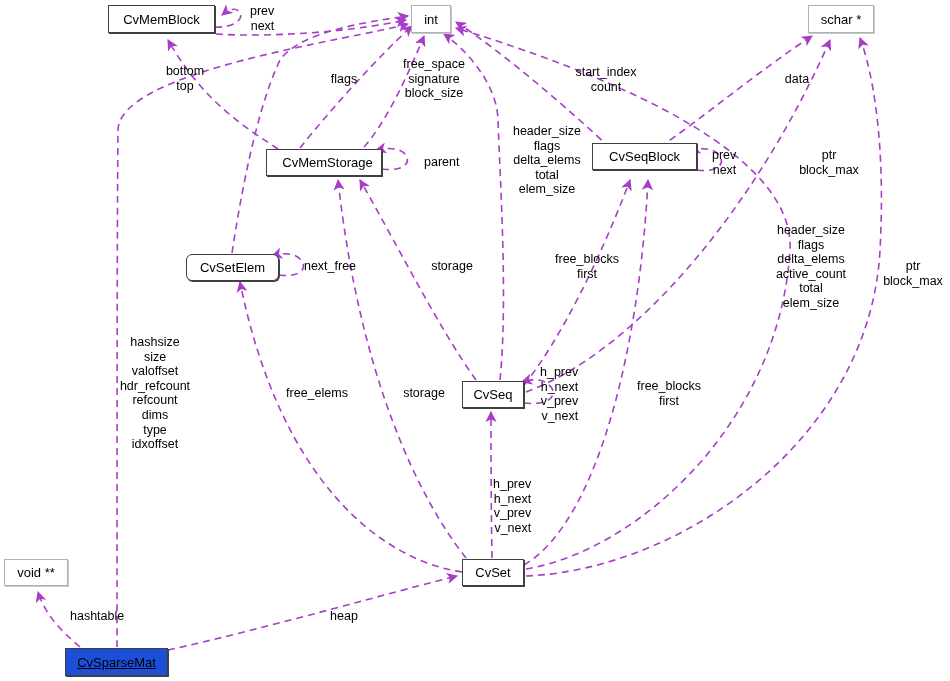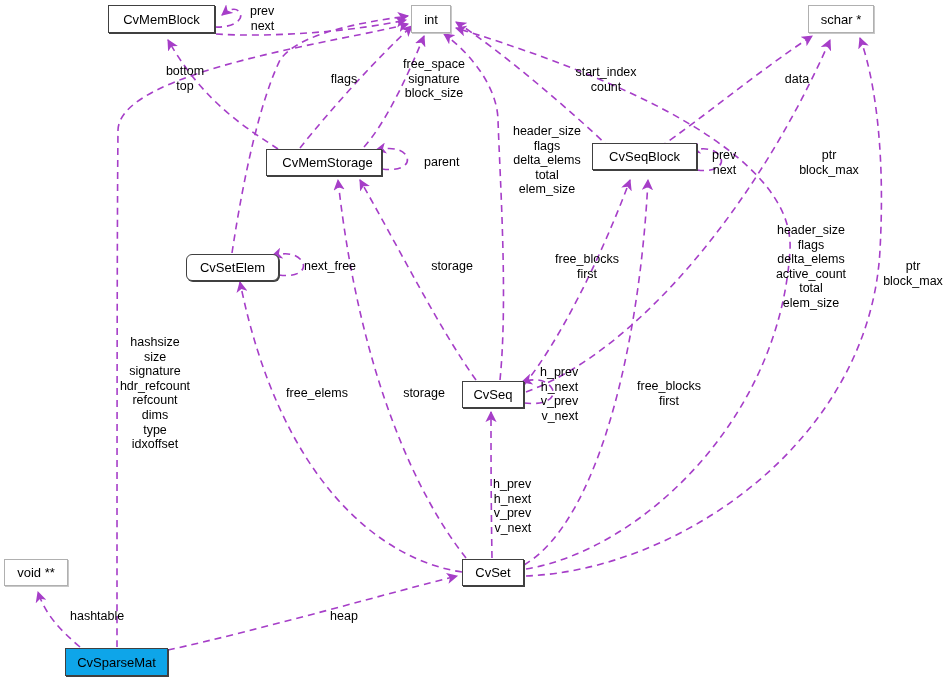--- a/index.html
+++ b/index.html
@@ -3,21 +3,21 @@
 <meta charset="utf-8">
 <style>
   html,body{margin:0;padding:0;background:#ffffff;}
   body{width:950px;height:681px;overflow:hidden;font-family:"Liberation Sans",sans-serif;}
   #diagram{position:relative;width:776px;height:681px;background:#fff;}
   svg#edges{position:absolute;left:0;top:0;width:950px;height:681px;}
   .node{position:absolute;box-sizing:border-box;display:flex;align-items:center;justify-content:center;
         font-size:13px;color:#000;background:#ffffff;white-space:nowrap;line-height:1;}
   .node.solid{border:1px solid #404040;box-shadow:1px 1px 0 0 #404040;}
   .node.light{border:1px solid #b0b0b0;box-shadow:1px 1px 0 0 #c8c8c8;}
-  .node.current{background:#0ea5e9;border:1px solid #404040;box-shadow:1px 1px 0 0 #404040;}
+  .node.current{background:#1d4ed8;border:1px solid #404040;box-shadow:1px 1px 0 0 #404040;text-decoration:underline;}
   .elabel{position:absolute;font-size:12.5px;color:#000;white-space:pre;text-align:center;line-height:14.6px;
           transform:translateX(-50%);}
   .elabel.left{text-align:right;transform:none;}
 </style>
 </head>
 <body>
 
 <div id="diagram">
 
   <svg id="edges" viewBox="0 0 950 681">
@@ -96,21 +96,21 @@
 total
 elem_size</div>
       <div class="elabel" style="left: 913px; top: 259px;">ptr
 block_max</div>
       <div class="elabel" style="left: 330px; top: 259px;">next_free</div>
       <div class="elabel" style="left: 452px; top: 259px;">storage</div>
       <div class="elabel" style="left: 587px; top: 252px;">free_blocks
 first</div>
       <div class="elabel" style="left: 155px; top: 335px;">hashsize
 size
-signature
+valoffset
 hdr_refcount
 refcount
 dims
 type
 idxoffset</div>
       <div class="elabel" style="left: 317px; top: 386px;">free_elems</div>
       <div class="elabel" style="left: 424px; top: 386px;">storage</div>
       <div class="elabel left" style="left: 540px; top: 365px;">h_prev
 h_next
 v_prev

